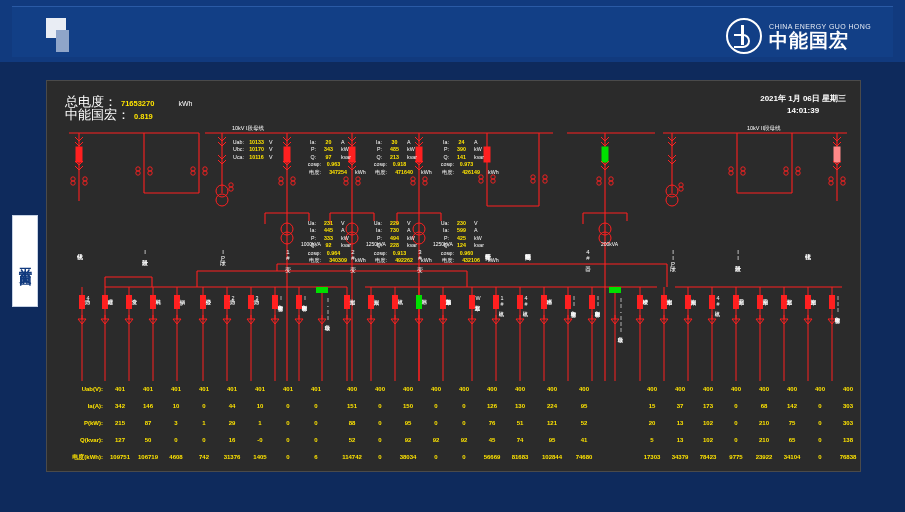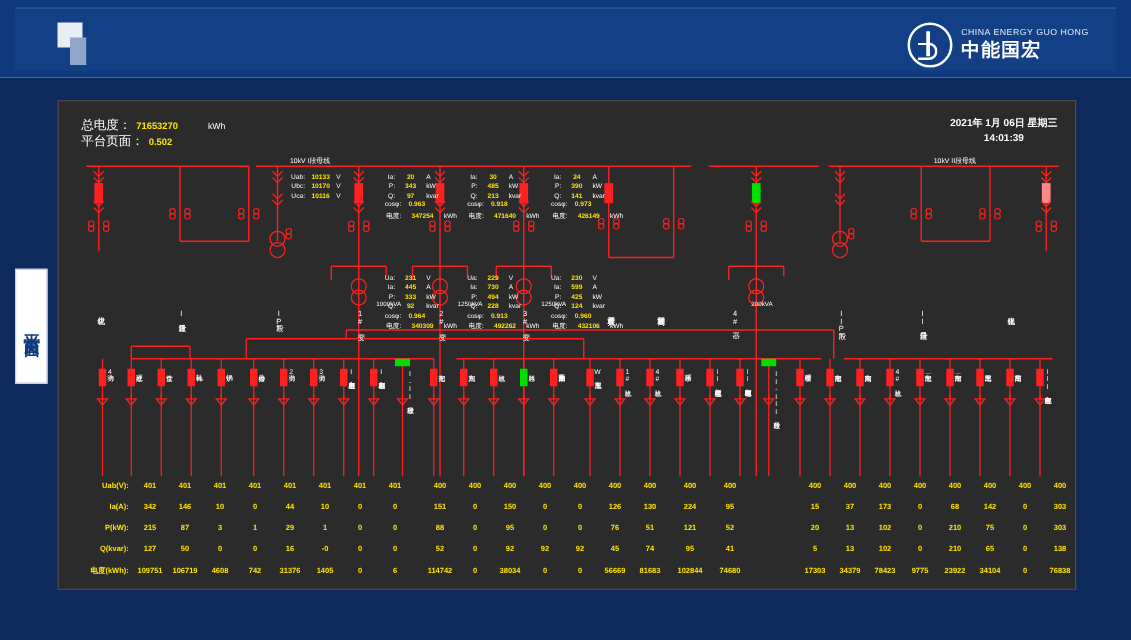--- a/index.html
+++ b/index.html
@@ -37,21 +37,21 @@
     border:2.5px solid #ffffff;position:relative;
   }
   #brand-ring::after{
     content:"";position:absolute;left:13px;top:5px;width:3px;height:20px;background:#ffffff;
   }
   #brand-ring::before{
     content:"";position:absolute;left:6px;top:14px;width:14px;height:10px;
     border:2.5px solid #ffffff;border-left:none;border-radius:0 9px 9px 0;
   }
   #brand-text-en{font-size:7px;color:#e7ecf5;letter-spacing:.4px;line-height:9px;}
-  #brand-text-cn{font-size:15px;font-weight:bold;color:#ffffff;letter-spacing:1px;line-height:20px;}
+  #brand-text-cn{font-size:19px;font-weight:bold;color:#ffffff;letter-spacing:1px;line-height:20px;}
 
   
   #page-bg{
     position:absolute;left:0;top:62px;width:905px;height:450px;
     background:#0e2a5c;
   }
   
   #side-tab{
     position:absolute;left:12px;top:215px;width:24px;height:90px;
     background:#ffffff;border:1px solid #c6d2e4;
@@ -67,21 +67,21 @@
     position:absolute;left:46px;top:80px;width:813px;height:390px;
     background:#2b2b2b;border:1px solid #4a4a4a;overflow:hidden;
   }
   .lbl{position:absolute;color:#ffffff;font-size:5.2px;white-space:nowrap;}
   .vcn{position:absolute;color:#ffffff;font-size:6px;white-space:nowrap;
        writing-mode:vertical-rl;text-orientation:upright;letter-spacing:0px;line-height:7px;}
 
   
   #sum{position:absolute;left:18px;top:12px;}
   #sum .row{display:flex;align-items:baseline;gap:4px;height:13px;}
-  #sum .k{color:#ffffff;font-size:10px;}
+  #sum .k{color:#ffffff;font-size:13px;}
   #sum .v{color:#ffe400;font-size:7.5px;font-weight:bold;}
   #sum .u{color:#ffffff;font-size:7px;margin-left:20px;}
   #diag-title{
     position:absolute;left:0;top:14px;width:813px;text-align:center;
     color:#ffffff;font-size:14.5px;font-weight:bold;letter-spacing:.5px;
   }
   #clock{
     position:absolute;right:14px;top:12px;text-align:center;
     color:#ffffff;font-size:8px;font-weight:bold;line-height:12px;
   }
@@ -134,22 +134,22 @@
 
 <div id="panel">
 
   <div id="sum">
     <div class="row">
       <span class="k">总电度：</span>
       <span class="v">71653270</span>
       <span class="u">kWh</span>
     </div>
     <div class="row">
-      <span class="k">平台页面：</span>
-      <span class="v">0.502</span>
+      <span class="k">中能国宏：</span>
+      <span class="v">0.819</span>
     </div>
   </div>
 
 
   <div id="clock">
     <div>2021年 1月 06日 星期三</div>
     <div>14:01:39</div>
   </div>
 
   <svg id="svg" viewBox="0 0 813 390">

